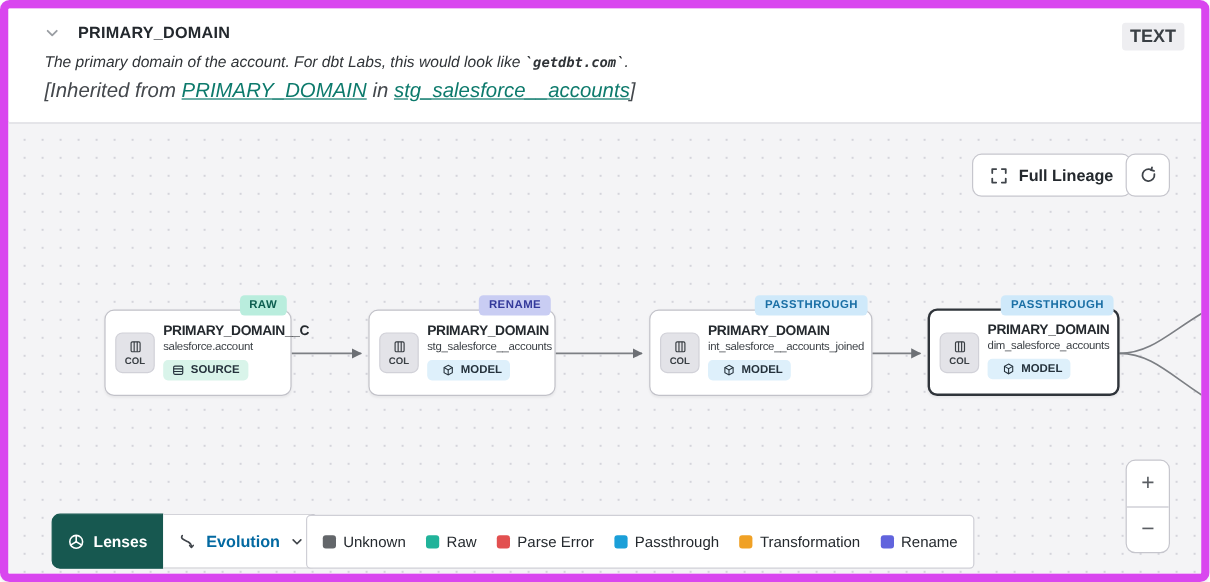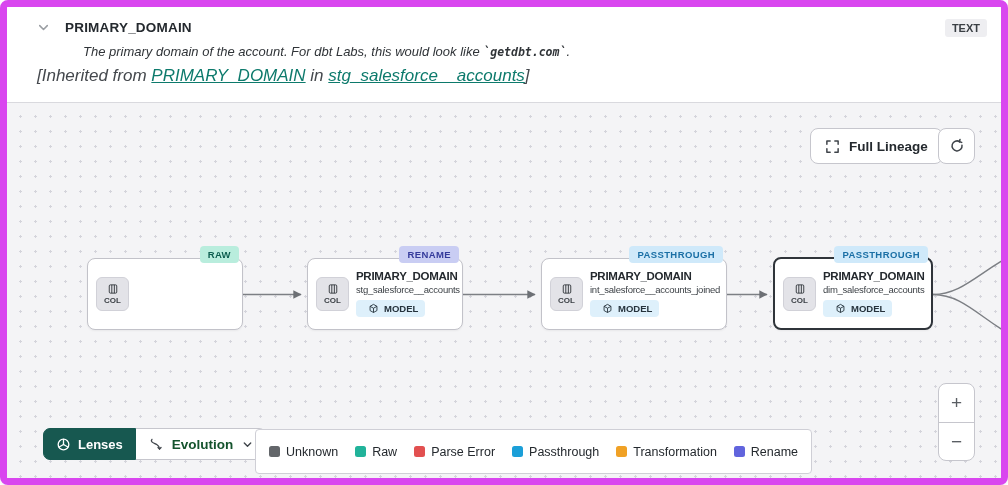--- a/index.html
+++ b/index.html
@@ -11,23 +11,23 @@
     border:7px solid #d946ef; border-radius:8px; overflow:hidden;
     background:#fff; box-shadow:0 1px 3px rgba(0,0,0,.07);
   }
 
   
   .header { position:relative; height:94px; background:#fff; padding:0 14px 0 30px; }
   .header-row1 { display:flex; align-items:center; gap:15px; padding-top:13px; }
   .page-title { font-size:13.5px; font-weight:700; letter-spacing:.2px; color:#24292e; }
   .text-badge {
     position:absolute; right:14px; top:12px; background:#eeeef1; color:#3a3f44;
-    font-size:11px; font-weight:600; padding:3px 7px; border-radius:3px;
-  }
-  .desc { margin-top:9px; font-style:italic; font-size:13px; color:#303438;margin-left:46px; }
+    font-size:15px; font-weight:600; padding:3px 7px; border-radius:3px;
+  }
+  .desc { margin-top:9px; font-style:italic; font-size:13px; color:#303438; }
   .desc code { font-family:"DejaVu Sans Mono",monospace; font-weight:700; font-size:11.5px; }
   .inherited { margin-top:7px; font-style:italic; font-size:17px; color:#44484d; }
   .inherited a { color:#0d7a6c; text-decoration:underline; cursor:pointer; }
 
   
   .canvas {
     position:absolute; top:95px; left:0; right:0; bottom:0;
     background:#f4f4f6; border-top:1px solid #d9d9de;
     background-image:radial-gradient(circle,#d4d4db 1px, rgba(0,0,0,0) 1.1px);
     background-size:15px 15px; background-position:6px 6px;
@@ -71,29 +71,29 @@
 
   .badge {
     position:absolute; top:-13px; right:3px; font-size:9.5px; font-weight:700;
     letter-spacing:.4px; padding:3px 8px; border-radius:4px; white-space:nowrap;
   }
   .badge.raw         { background:#b9eddd; color:#0d5f50; }
   .badge.rename      { background:#c9cdf3; color:#343a9b; }
   .badge.passthrough { background:#cfe9fa; color:#1a6fa5; }
 
   
-  .lenses-group { position:absolute; left:36px; top:325px; height:32px; display:flex; }
+  .lenses-group { position:absolute; left:36px; top:325px; height:46px; display:flex; }
   .lenses-btn {
     background:#175850; border:1px solid #175850; color:#fff; display:flex; align-items:center;
     gap:7px; padding:0 12px; border-radius:7px 0 0 7px; font-size:13px; font-weight:700; cursor:pointer;
   }
   .lens-select {
     background:#fff; border:1px solid #c6c6cd; border-left:none; border-radius:0 7px 7px 0;
     display:flex; align-items:center; gap:9px; padding:0 12px; font-size:13.5px;
-    font-weight:600; color:#14532d; cursor:pointer;
+    font-weight:600; color:#0369a1; cursor:pointer;
   }
 
   .legend {
     position:absolute; left:248px; top:326px; height:45px; background:#fff;
     border:1px solid #cfcfd6; border-radius:4px; display:flex; align-items:center;
     gap:17px; padding:0 13px;
   }
   .legend-item { display:flex; align-items:center; gap:6px; font-size:12.5px; color:#24292e; }
   .swatch { width:11px; height:11px; border-radius:2.5px; flex:0 0 11px; }
 
@@ -168,20 +168,32 @@
     <div class="node n1">
       <span class="badge raw">RAW</span>
       <div class="chip">
         <svg width="12" height="12" viewBox="0 0 16 16" fill="none" stroke="#3a3f44" stroke-width="1.3">
             <rect x="3" y="2.5" width="10" height="11" rx="1.5"></rect>
             <line x1="6.4" y1="2.5" x2="6.4" y2="13.5"></line>
             <line x1="9.8" y1="2.5" x2="9.8" y2="13.5"></line>
           </svg>
         <span>COL</span>
       </div>
+      <div class="node-text">
+        <div class="nt">PRIMARY_DOMAIN__C</div>
+        <div class="ns">salesforce.account</div>
+        <span class="tag source">
+          <svg width="11" height="11" viewBox="0 0 16 16" fill="none" stroke="#25323c" stroke-width="1.4">
+              <rect x="2.5" y="3" width="11" height="10" rx="1.5"></rect>
+              <line x1="2.5" y1="6.3" x2="13.5" y2="6.3"></line>
+              <line x1="2.5" y1="9.6" x2="13.5" y2="9.6"></line>
+            </svg>
+          <span>SOURCE</span>
+        </span>
+      </div>
     </div>
 
     <div class="node n2">
       <span class="badge rename">RENAME</span>
       <div class="chip">
         <svg width="12" height="12" viewBox="0 0 16 16" fill="none" stroke="#3a3f44" stroke-width="1.3">
             <rect x="3" y="2.5" width="10" height="11" rx="1.5"></rect>
             <line x1="6.4" y1="2.5" x2="6.4" y2="13.5"></line>
             <line x1="9.8" y1="2.5" x2="9.8" y2="13.5"></line>
           </svg>

